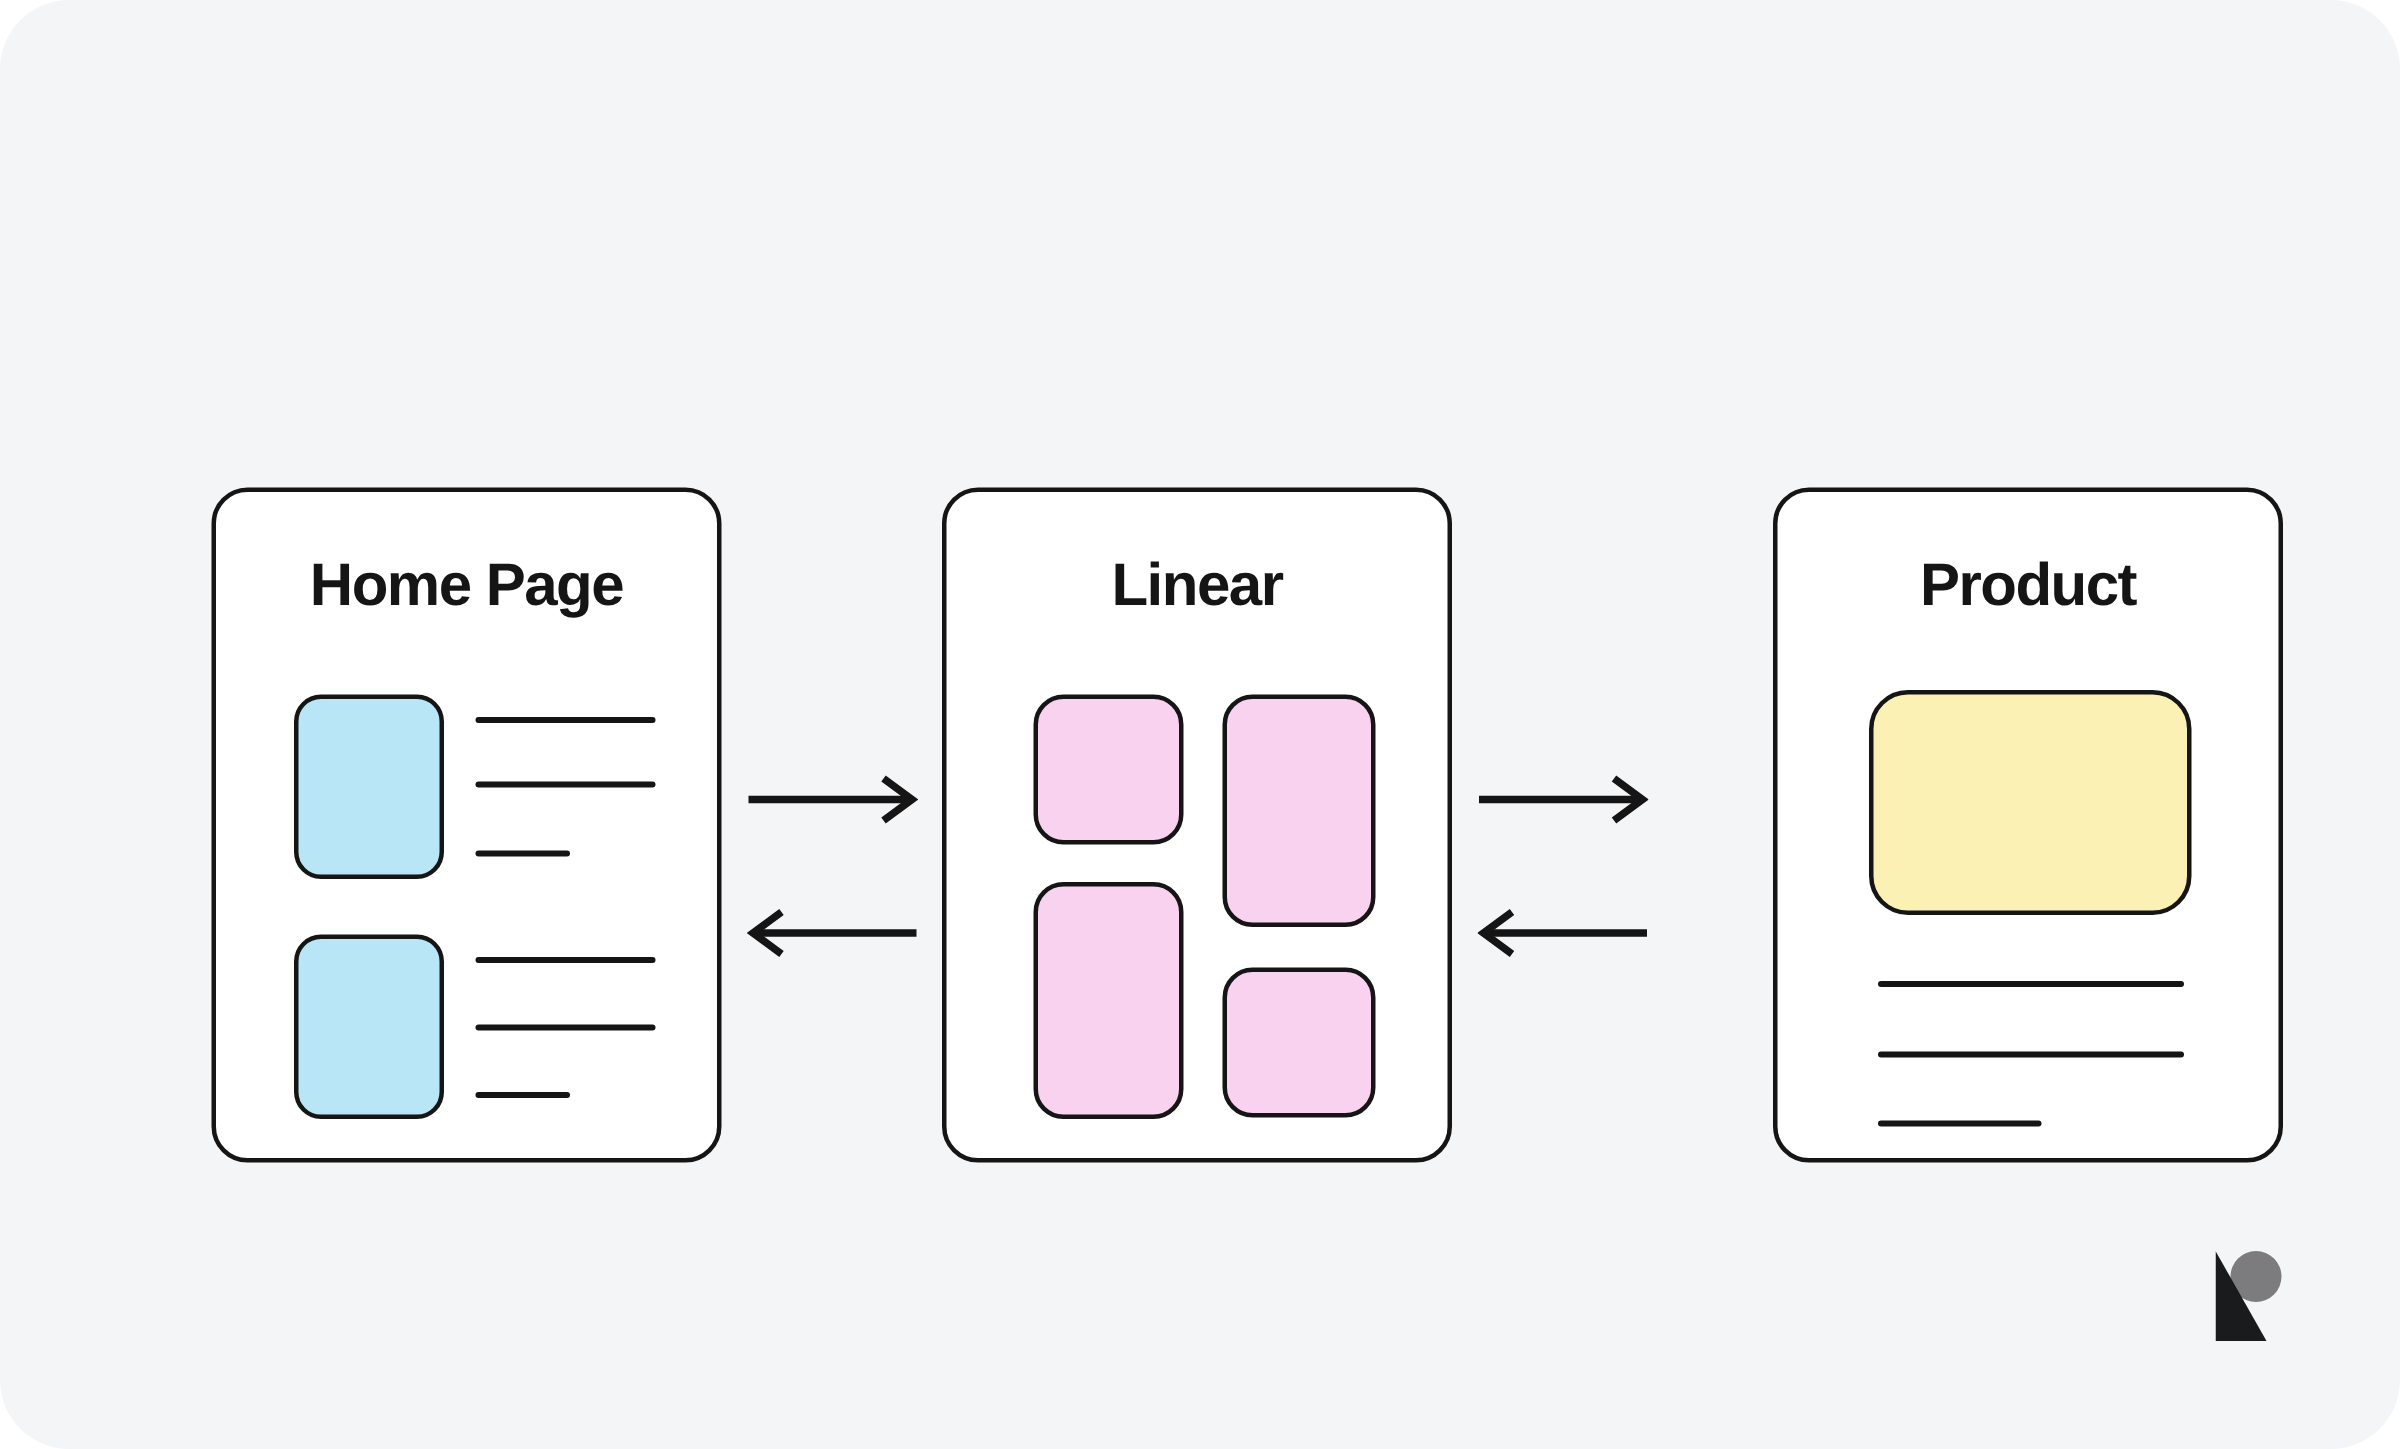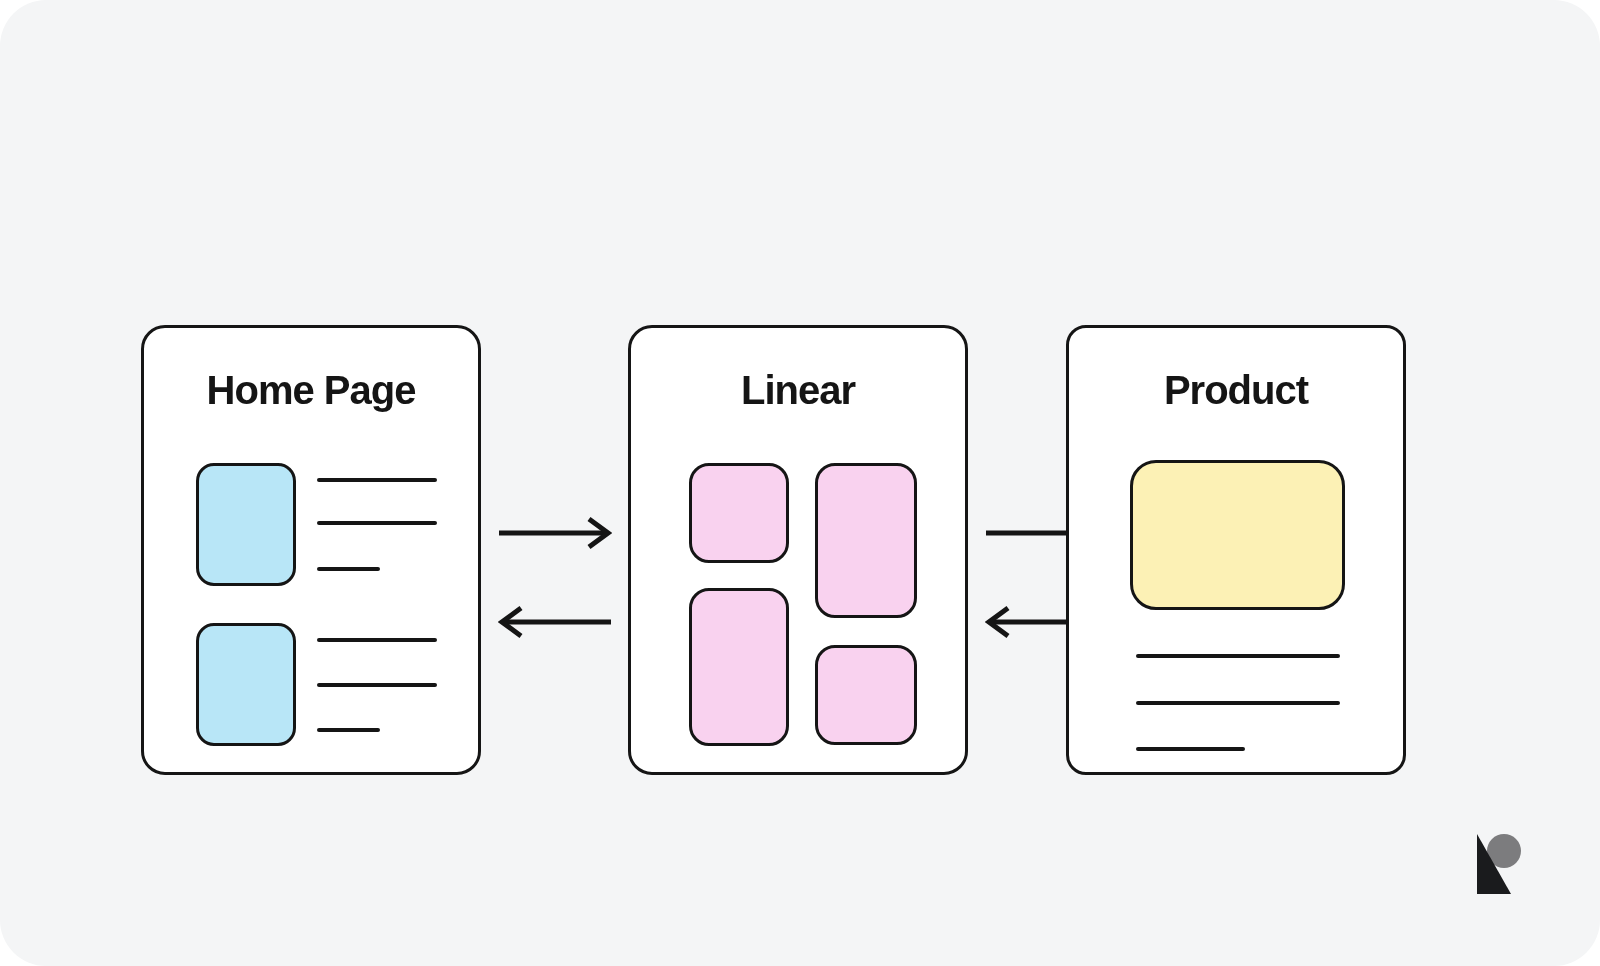--- a/index.html
+++ b/index.html
@@ -27,21 +27,21 @@
     letter-spacing:-5px;line-height:1.0;
   }
   .card{
     position:absolute;top:325px;width:340px;height:450px;
     background:var(--card-background);
     border:3px solid var(--stroke);
     border-radius:24px;
   }
   .card-home{left:141px;}
   .card-service{left:628px;}
-  .card-product{left:1066px;border-radius:20px;}
+  .card-product{left:1182px;}
   .card-title{
     position:absolute;top:42px;left:0;width:100%;
     text-align:center;
     font-size:40px;font-weight:700;color:var(--stroke);
     letter-spacing:-1px;line-height:1;
   }
   .block{
     position:absolute;
     border:3px solid var(--stroke);
   }

